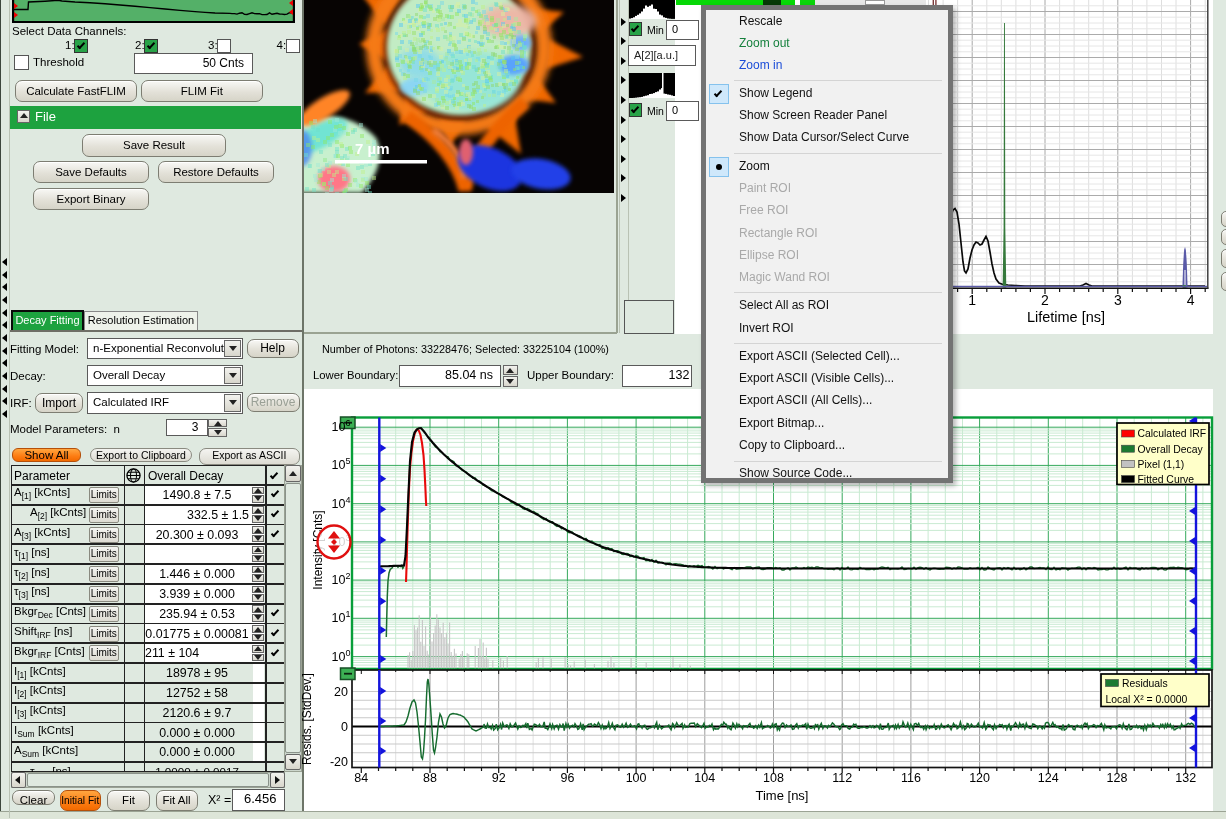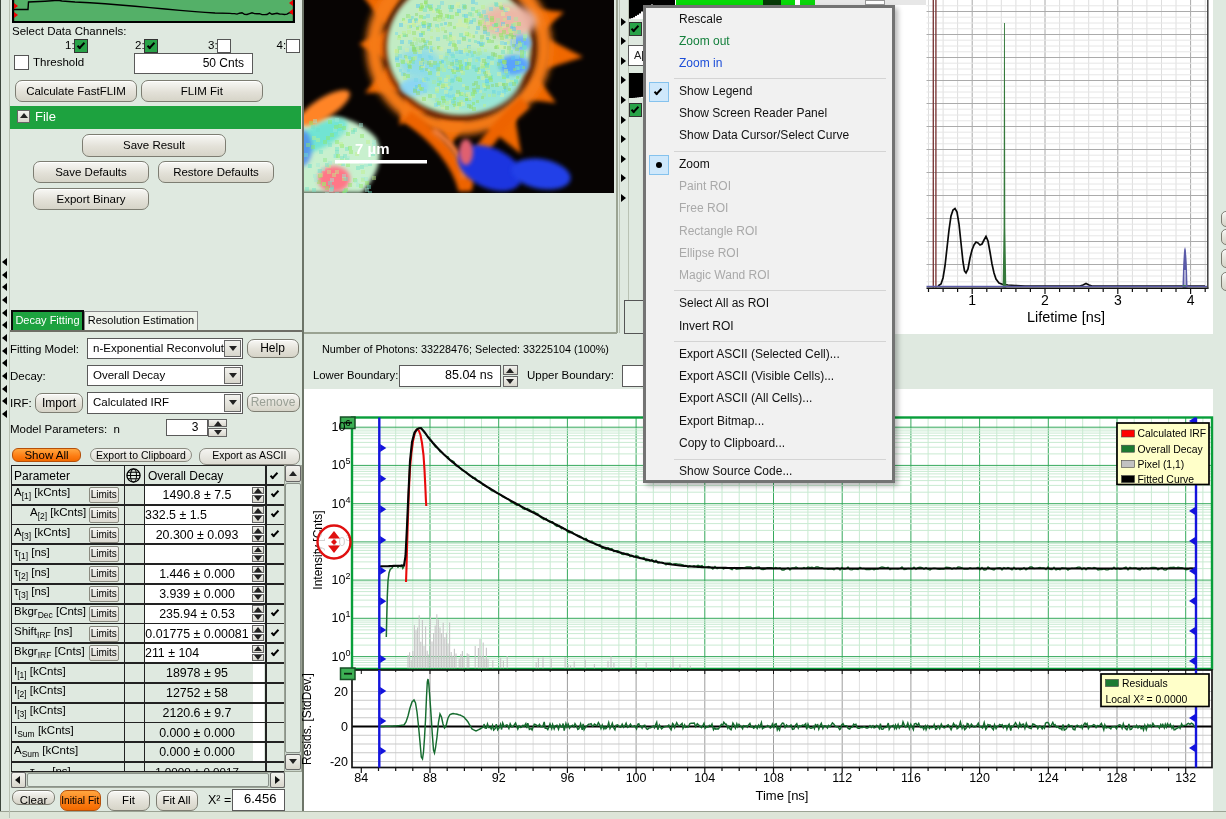--- a/index.html
+++ b/index.html
@@ -1094,21 +1094,21 @@
 <div class="lbl" style="left:145px;top:487.9px;width:104px;text-align:center;font-size:12.4px">1490.8 ± 7.5</div>
 <div class="spin" style="left:251.5px;top:486.5px;width:12.5px;height:7.65px"></div>
 <div class="tri-u" style="left:253.75px;top:488.075px"></div>
 <div class="spin" style="left:251.5px;top:495.15px;width:12.5px;height:7.65px"></div>
 <div class="tri-d" style="left:253.75px;top:496.22499999999997px"></div>
 <div class="chk" style="left:271px;top:491.4px"></div>
 <div class="ab" style="left:10.5px;top:503.8px;width:273.5px;height:1.8px;background:#222"></div>
 <div class="lbl" style="left:30px;top:506.2px;font-size:11.5px">A<sub>[2]</sub> [kCnts]</div>
 <div class="btn2" style="left:89px;top:506.7px;width:29.5px;height:16px;line-height:14px;font-size:10px;border-radius:2px">Limits</div>
 <div class="ab" style="left:145px;top:505.5px;width:119px;height:18.0px;background:#fff"></div>
-<div class="lbl" style="left:145px;top:507.7px;width:104px;text-align:left;font-size:12.4px">332.5 ± 1.5</div>
+<div class="lbl" style="left:145px;top:507.7px;width:104px;text-align:right;font-size:12.4px">332.5 ± 1.5</div>
 <div class="spin" style="left:251.5px;top:506.3px;width:12.5px;height:7.65px"></div>
 <div class="tri-u" style="left:253.75px;top:507.875px"></div>
 <div class="spin" style="left:251.5px;top:514.95px;width:12.5px;height:7.65px"></div>
 <div class="tri-d" style="left:253.75px;top:516.0250000000001px"></div>
 <div class="chk" style="left:271px;top:511.20000000000005px"></div>
 <div class="ab" style="left:10.5px;top:523.6px;width:273.5px;height:1.8px;background:#222"></div>
 <div class="lbl" style="left:14px;top:526.0px;font-size:11.5px">A<sub>[3]</sub> [kCnts]</div>
 <div class="btn2" style="left:89px;top:526.5px;width:29.5px;height:16px;line-height:14px;font-size:10px;border-radius:2px">Limits</div>
 <div class="ab" style="left:145px;top:525.3px;width:119px;height:18.0px;background:#fff"></div>
 <div class="lbl" style="left:145px;top:527.5px;width:104px;text-align:center;font-size:12.4px">20.300 ± 0.093</div>
@@ -1632,21 +1632,21 @@
     <text x="1137.5" y="452.5" font-size="10.4">Overall Decay</text>
     <rect x="1121.5" y="460.4" width="13" height="7" fill="#c2c2c2" stroke="#444" stroke-width="0.6"></rect>
     <text x="1137.5" y="467.7" font-size="10.4">Pixel (1,1)</text>
     <rect x="1121.5" y="475.6" width="13" height="7" fill="#000000" stroke="#444" stroke-width="0.6"></rect>
     <text x="1137.5" y="482.9" font-size="10.4">Fitted Curve</text>
     <rect x="1101" y="674" width="108" height="32.5" fill="#ffffc9" stroke="#000" stroke-width="1.7"></rect>
     <rect x="1105.5" y="679.5" width="13" height="7" fill="#1c7a32" stroke="#444" stroke-width="0.6"></rect>
     <text x="1122" y="687" font-size="10.4">Residuals</text>
     <text x="1105.5" y="702.5" font-size="10.4">Local X² = 0.0000</text>
   </svg>
-<div class="ab" style="left:643px;top:5px;width:251.5px;height:478px;background:#f1f1f1;border:3px solid #737373;box-shadow:3px 3px 5px rgba(0,0,0,0.28)">
+<div class="ab" style="left:701px;top:5px;width:251.5px;height:478px;background:#f1f1f1;border:5px solid #737373;box-shadow:3px 3px 5px rgba(0,0,0,0.28)">
     <div class="mi" style="top:4.0px;color:#111">Rescale</div>
     <div class="mi" style="top:26.2px;color:#15803d">Zoom out</div>
     <div class="mi" style="top:48.4px;color:#1d4ed8">Zoom in</div>
     <div class="sep" style="top:69.5px"></div>
     <div class="mi" style="top:75.6px;color:#111">Show Legend</div>
     <div class="ab" style="left:2.5px;top:73.6px;width:20px;height:20px;background:#cfe8fb;border:1px solid #85c2ed"></div>
     <div class="chk" style="left:7.5px;top:80.6px;border-color:#000;border-left-width:2.4px;border-bottom-width:2.4px"></div>
     <div class="mi" style="top:97.8px;color:#111">Show Screen Reader Panel</div>
     <div class="mi" style="top:120.0px;color:#111">Show Data Cursor/Select Curve</div>
     <div class="sep" style="top:142.5px"></div>

